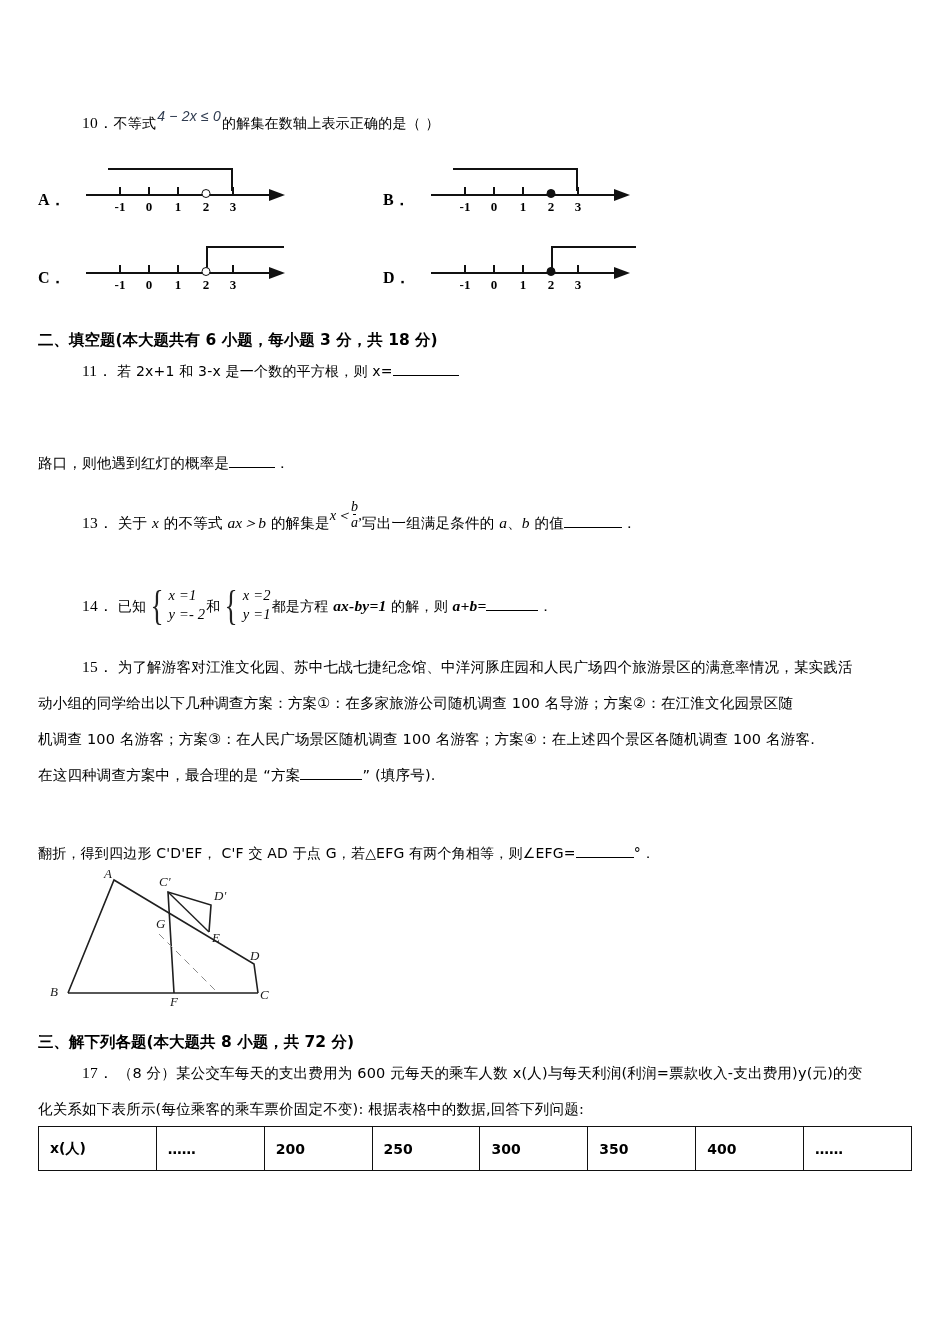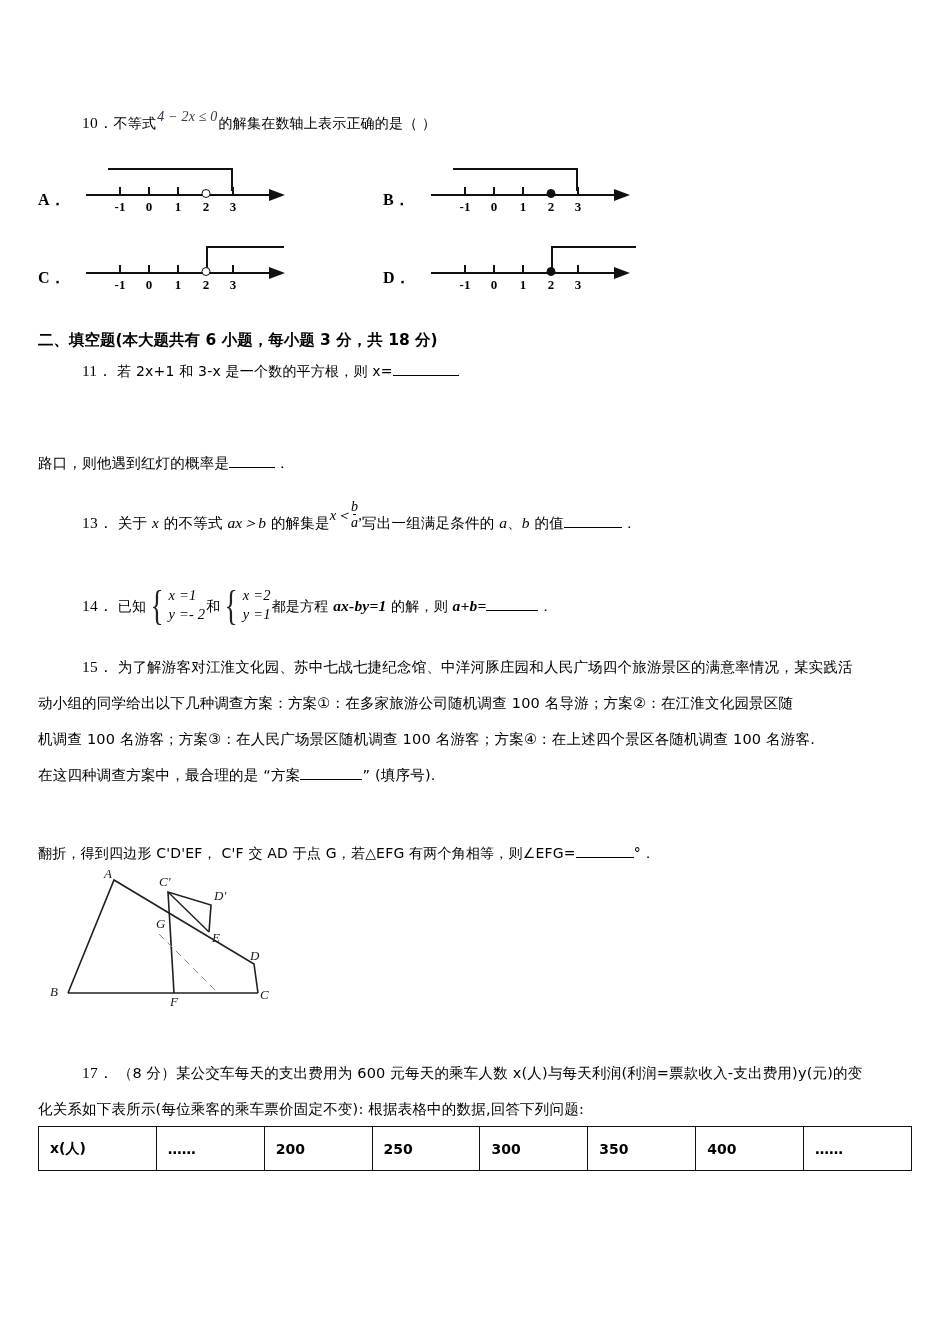--- a/index.html
+++ b/index.html
@@ -25,21 +25,21 @@
   .cn { font-family: "DejaVu Sans", "Liberation Sans", sans-serif; font-weight: 400; font-size: 14px; }
   .cn-light { font-family: "DejaVu Sans", "Liberation Sans", sans-serif; font-size: 14.5px; }
   .mi { font-family: "Liberation Serif", serif; font-style: italic; }
   .bi { font-family: "Liberation Serif", serif; font-style: italic; font-weight: bold; }
   .blank { display: inline-block; border-bottom: 1.4px solid #000; vertical-align: baseline; }
 
   
   #q10 { position: absolute; left: 38px; top: 108px; width: 880px; }
   #q10 .stem { display: flex; align-items: baseline; }
   .formula-inline {
-    font-family: Liberation Serif, serif;
+    font-family: Liberation Sans, sans-serif;
     font-style: italic;
     font-size: 14px;
     color: #2f3b4f;
     position: relative;
     top: -7px;
     white-space: nowrap;
     padding: 0 1px;
   }
 
   
@@ -336,20 +336,21 @@
     <span class="glabel" style="left:113px; top:8px;">C'</span>
     <span class="glabel" style="left:168px; top:22px;">D'</span>
     <span class="glabel" style="left:110px; top:50px;">G</span>
     <span class="glabel" style="left:166px; top:64px;">E</span>
     <span class="glabel" style="left:204px; top:82px;">D</span>
     <span class="glabel" style="left:4px; top:118px;">B</span>
     <span class="glabel" style="left:124px; top:128px;">F</span>
     <span class="glabel" style="left:214px; top:121px;">C</span>
   </div>
 
+  <div class="sec-head" style="top:1032px;">三、解下列各题(本大题共 8 小题，共 72 分)</div>
 
   <div class="qblock qline" style="top:1058px;">
     <span class="qnum">17．</span>
     <span class="cn-light">（8 分）某公交车每天的支出费用为 600 元每天的乘车人数 x(人)与每天利润(利润=票款收入-支出费用)y(元)的变</span>
   </div>
   <div class="qblock qline" style="top:1094px;">
     <span class="cn-light">化关系如下表所示(每位乘客的乘车票价固定不变): 根据表格中的数据,回答下列问题:</span>
   </div>
 
   <div id="tbl">

